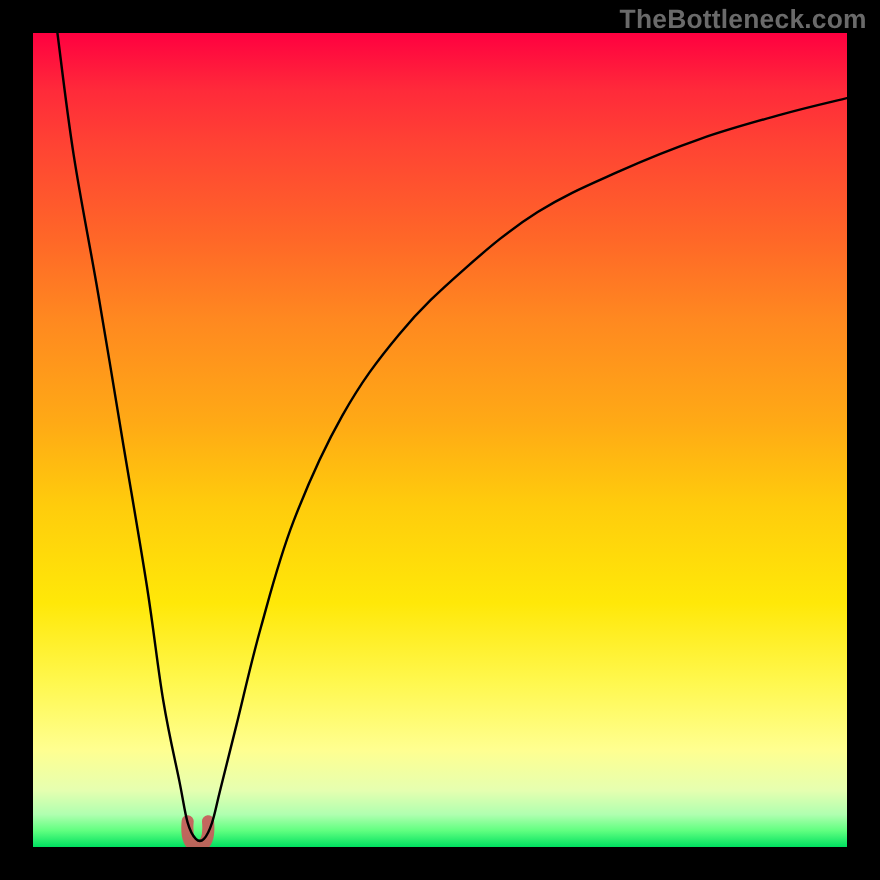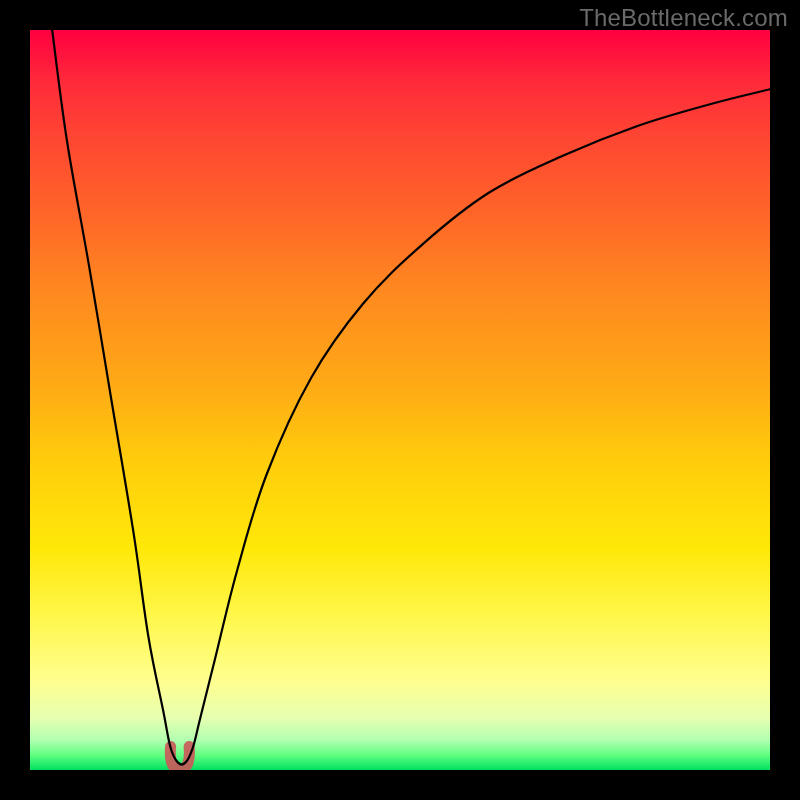--- a/index.html
+++ b/index.html
@@ -33,21 +33,21 @@
       #60ff80 98%,
       #00e060 100%
     );
   }
   .watermark {
     position: absolute;
     top: 4px;
     right: 12px;
     color: #6a6a6a;
     font-size: 24px;
-    font-weight: 400;
+    font-weight: 700;
     letter-spacing: 0.2px;
     z-index: 10;
   }
   svg.curve {
     position: absolute;
     left: 0;
     top: 0;
     width: 740px;
     height: 740px;
   }

